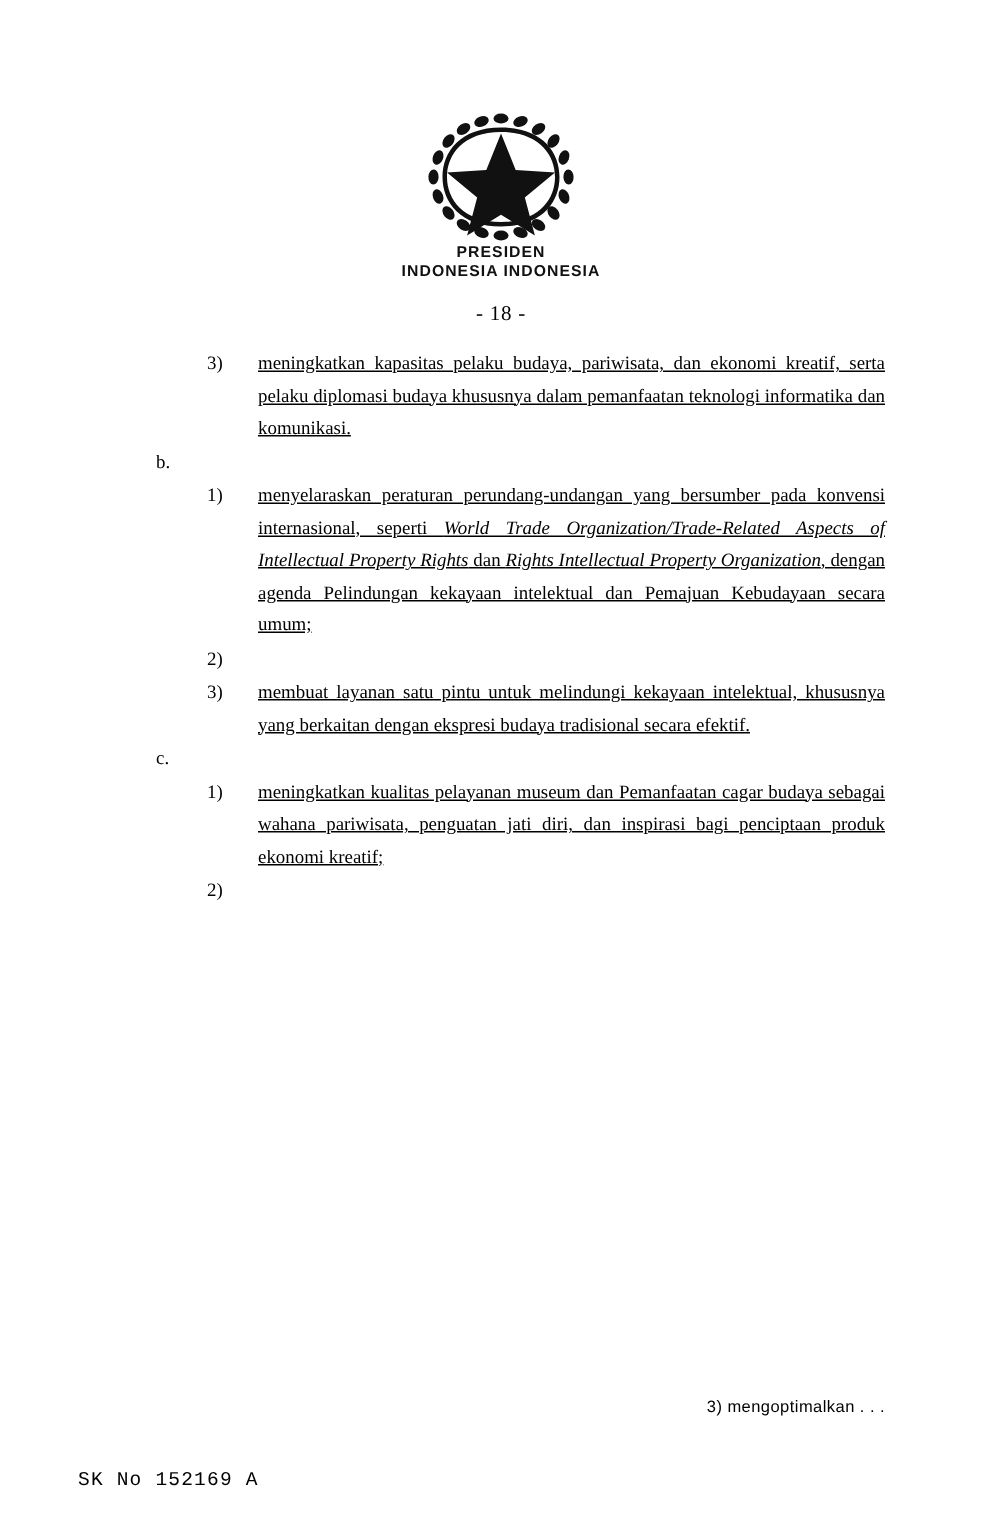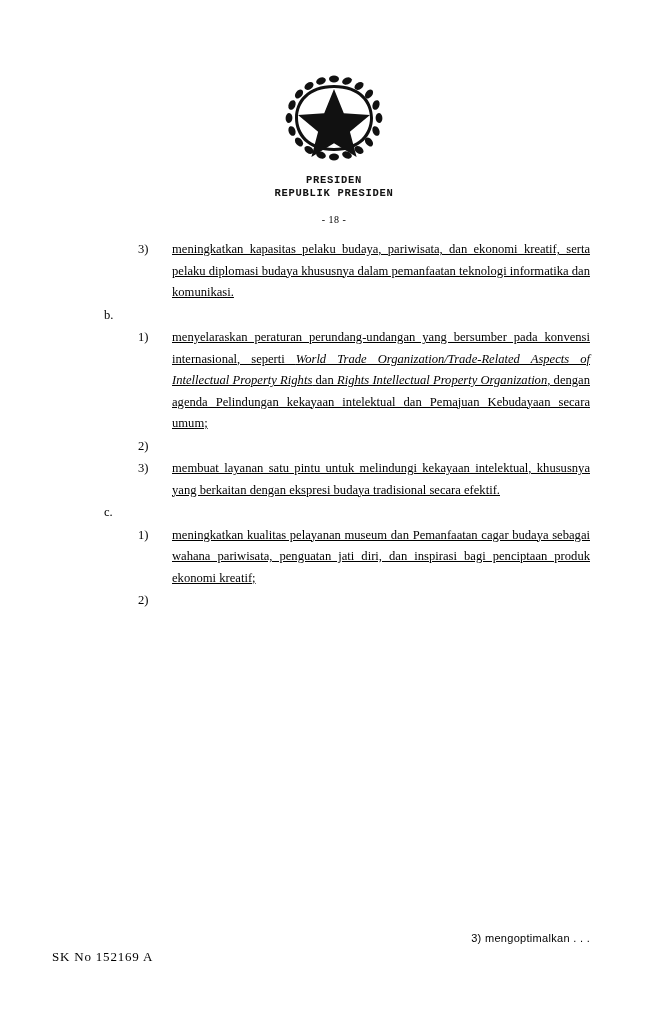--- a/index.html
+++ b/index.html
@@ -33,33 +33,33 @@
     margin: 0 auto;
     position: relative;
   }
   .wreath {
     position: absolute;
     left: 50%;
     top: 50%;
     transform: translate(-50%, -50%);
   }
   .crest-title {
-    margin-top: 12px;
-    font-family: Liberation Mono, monospace;
+    margin-top: 0;
+    font-family: Liberation Sans, sans-serif;
     font-size: 10.5px;
     font-weight: bold;
     letter-spacing: 0.7px;
     line-height: 13px;
     color: #111;
   }
 
   .page-number {
     text-align: center;
     font-family: "Liberation Serif", serif;
-    font-size: 10px;
+    font-size: 14px;
     margin-top: 14px;
     letter-spacing: 0.5px;
   }
 
   
   .content {
     margin: 14px 78px 0 82px;
     font-family: "Liberation Serif", serif;
     font-size: 12.6px;
     line-height: 21.5px;
@@ -99,22 +99,22 @@
     position: absolute;
     right: 78px;
     top: 932px;
     font-family: Liberation Sans, sans-serif;
     font-size: 11px;
     letter-spacing: 0.3px;
   }
   .sk-number {
     position: absolute;
     left: 52px;
-    top: 949px;
-    font-family: Liberation Serif, serif;
+    top: 979px;
+    font-family: Liberation Mono, monospace;
     font-size: 13px;
     letter-spacing: 0.8px;
   }
 </style>
 </head>
 <body>
 
 <div class="page">
 
   <div class="emblem-block">
@@ -146,21 +146,21 @@
           </g>
 
           <path d="M55 11 C 28 11, 16 27, 16 44 C 16 61, 28 77, 55 77 C 82 77, 94 61, 94 44 C 94 27, 82 11, 55 11 Z M55 14 C 80 14, 91 29, 91 44 C 91 59, 80 74, 55 74 C 30 74, 19 59, 19 44 C 19 29, 30 14, 55 14 Z"></path>
 
           <polygon points="55,15 64.8,39.3 91,41 70.9,57.7 77.6,83 55,69.2 32.4,83 39.1,57.7 19,41 45.2,39.3"></polygon>
         </g>
       </svg>
     </div>
     <div class="crest-title">
       <div>PRESIDEN</div>
-      <div>REPUBLIK  PRESIDEN</div>
+      <div>INDONESIA  INDONESIA</div>
     </div>
   </div>
 
   <div class="page-number">- 18 -</div>
 
   <div class="content">
 
     <div class="item">
       <div class="marker lvl2">3)</div>
       <div class="body lvl2">meningkatkan kapasitas pelaku budaya, pariwisata, dan ekonomi kreatif, serta pelaku diplomasi budaya khususnya dalam pemanfaatan teknologi informatika dan komunikasi.</div>

